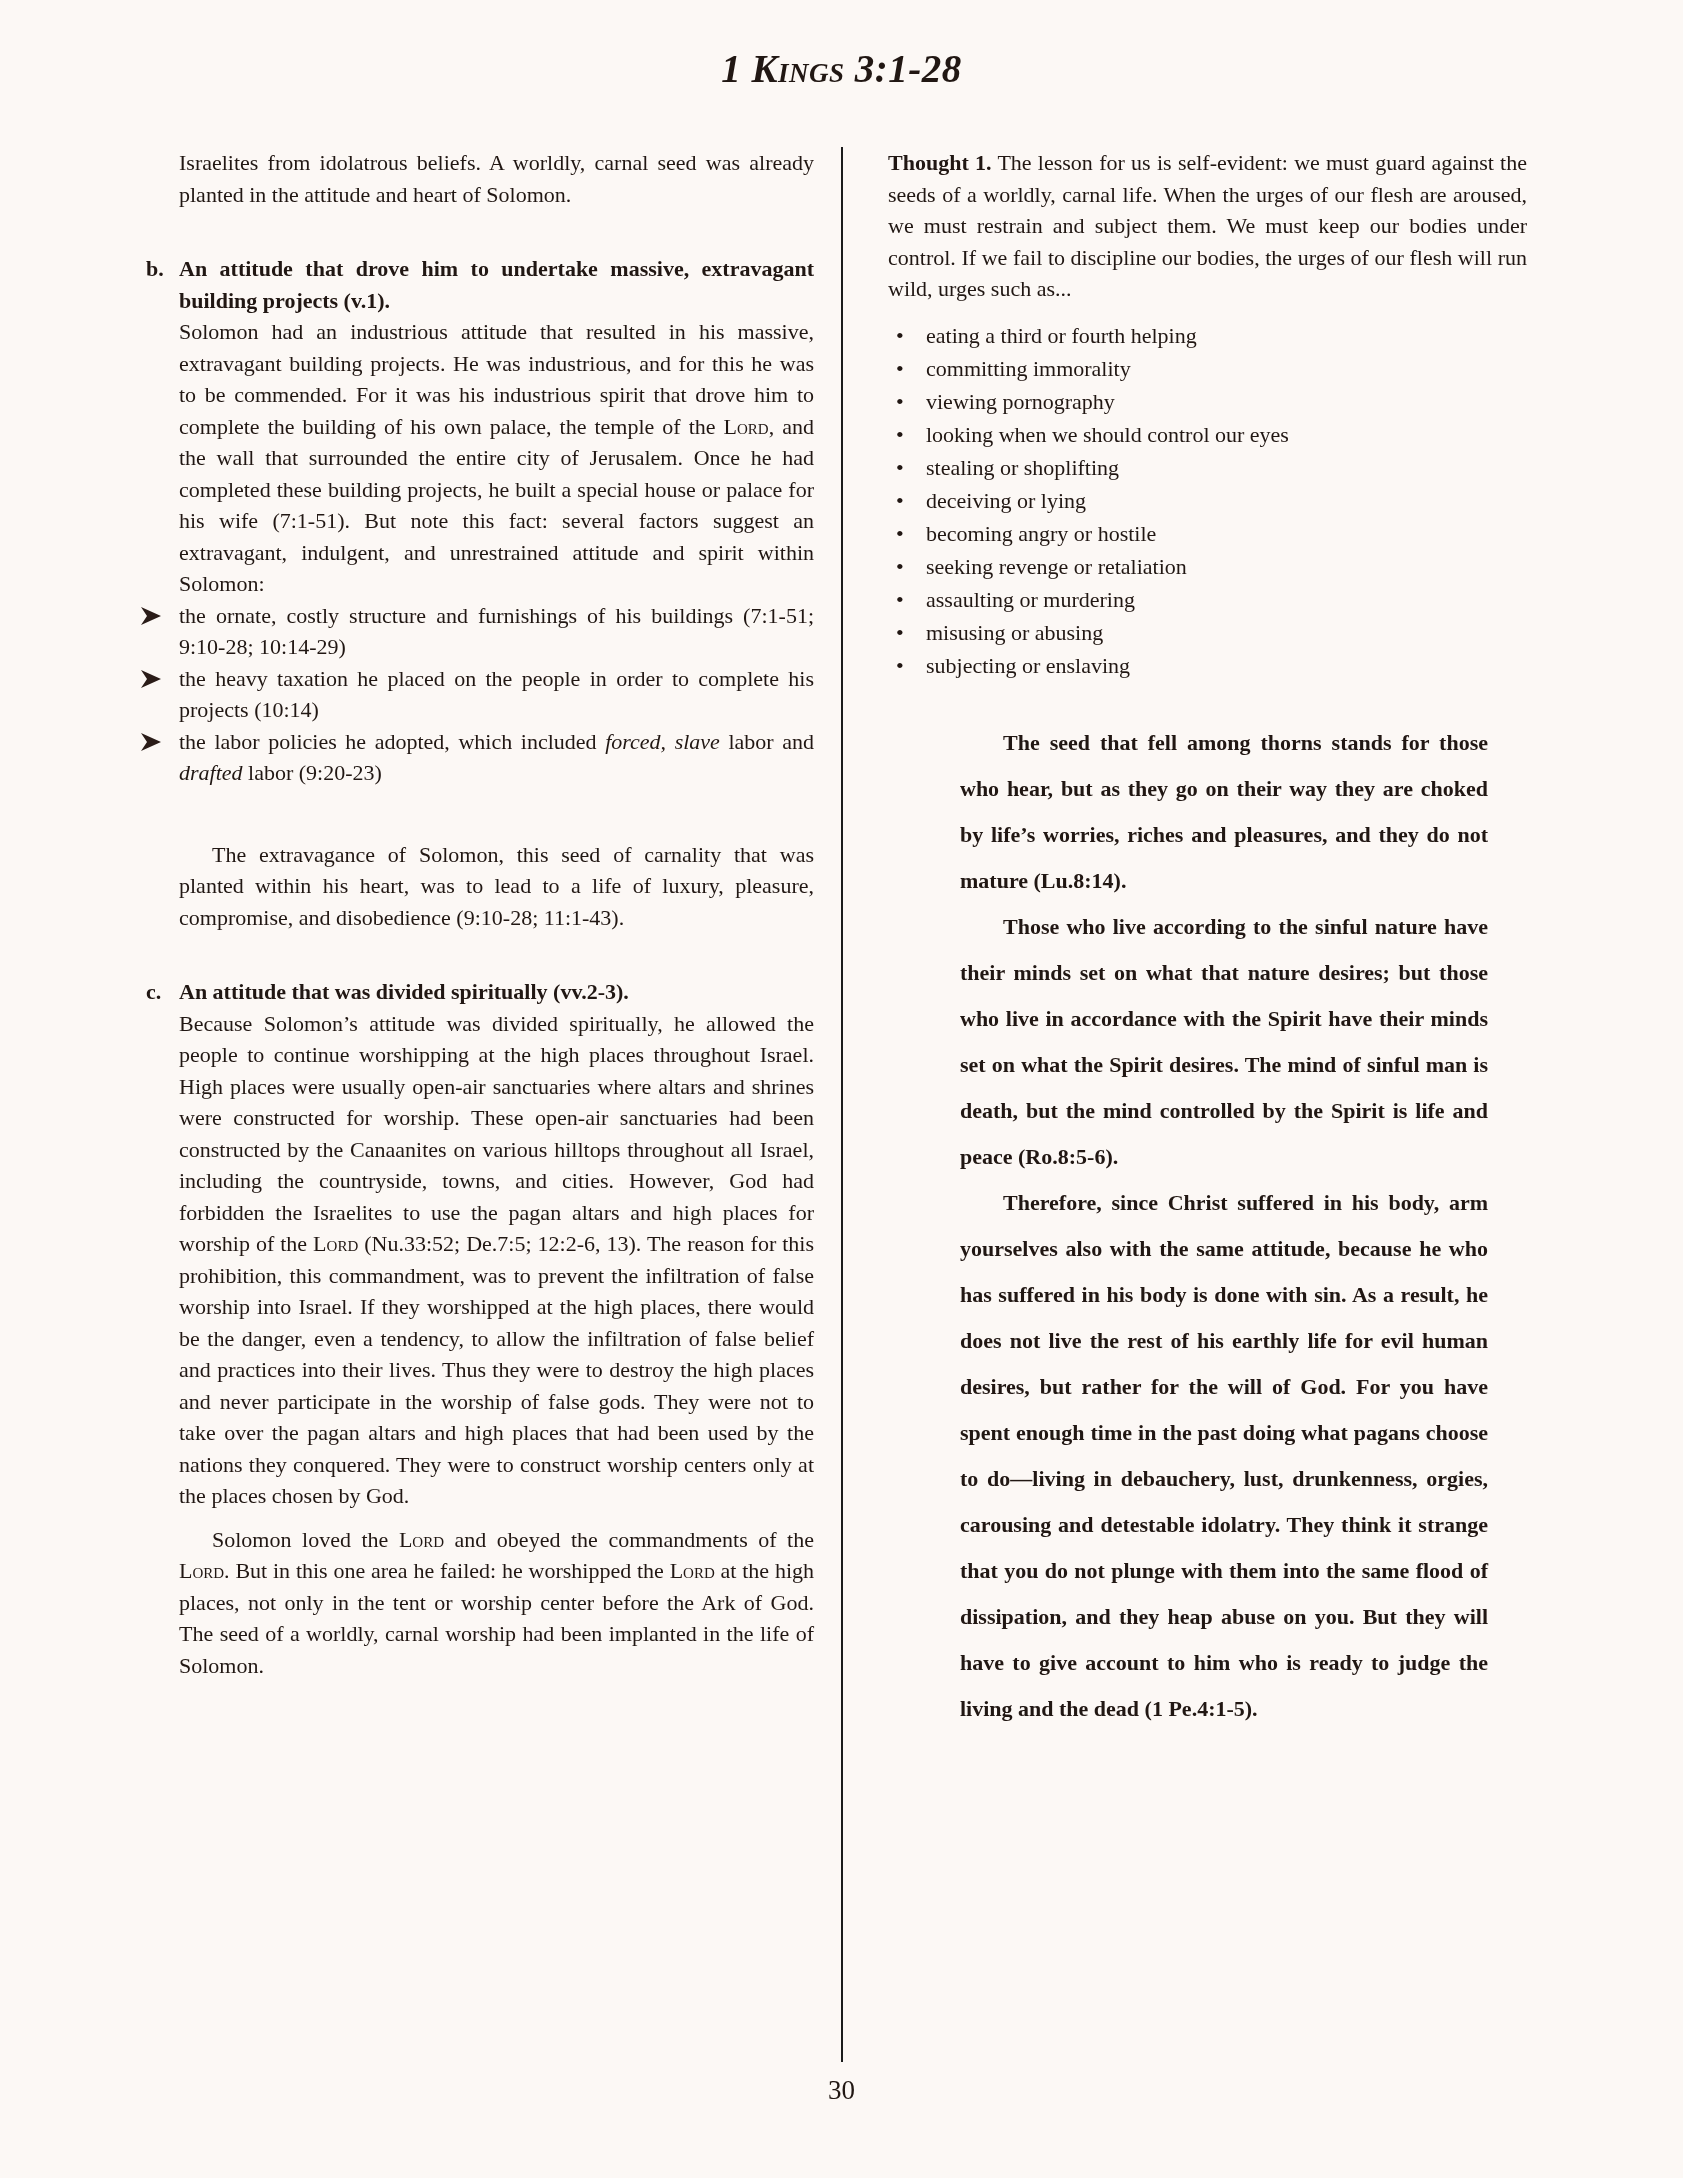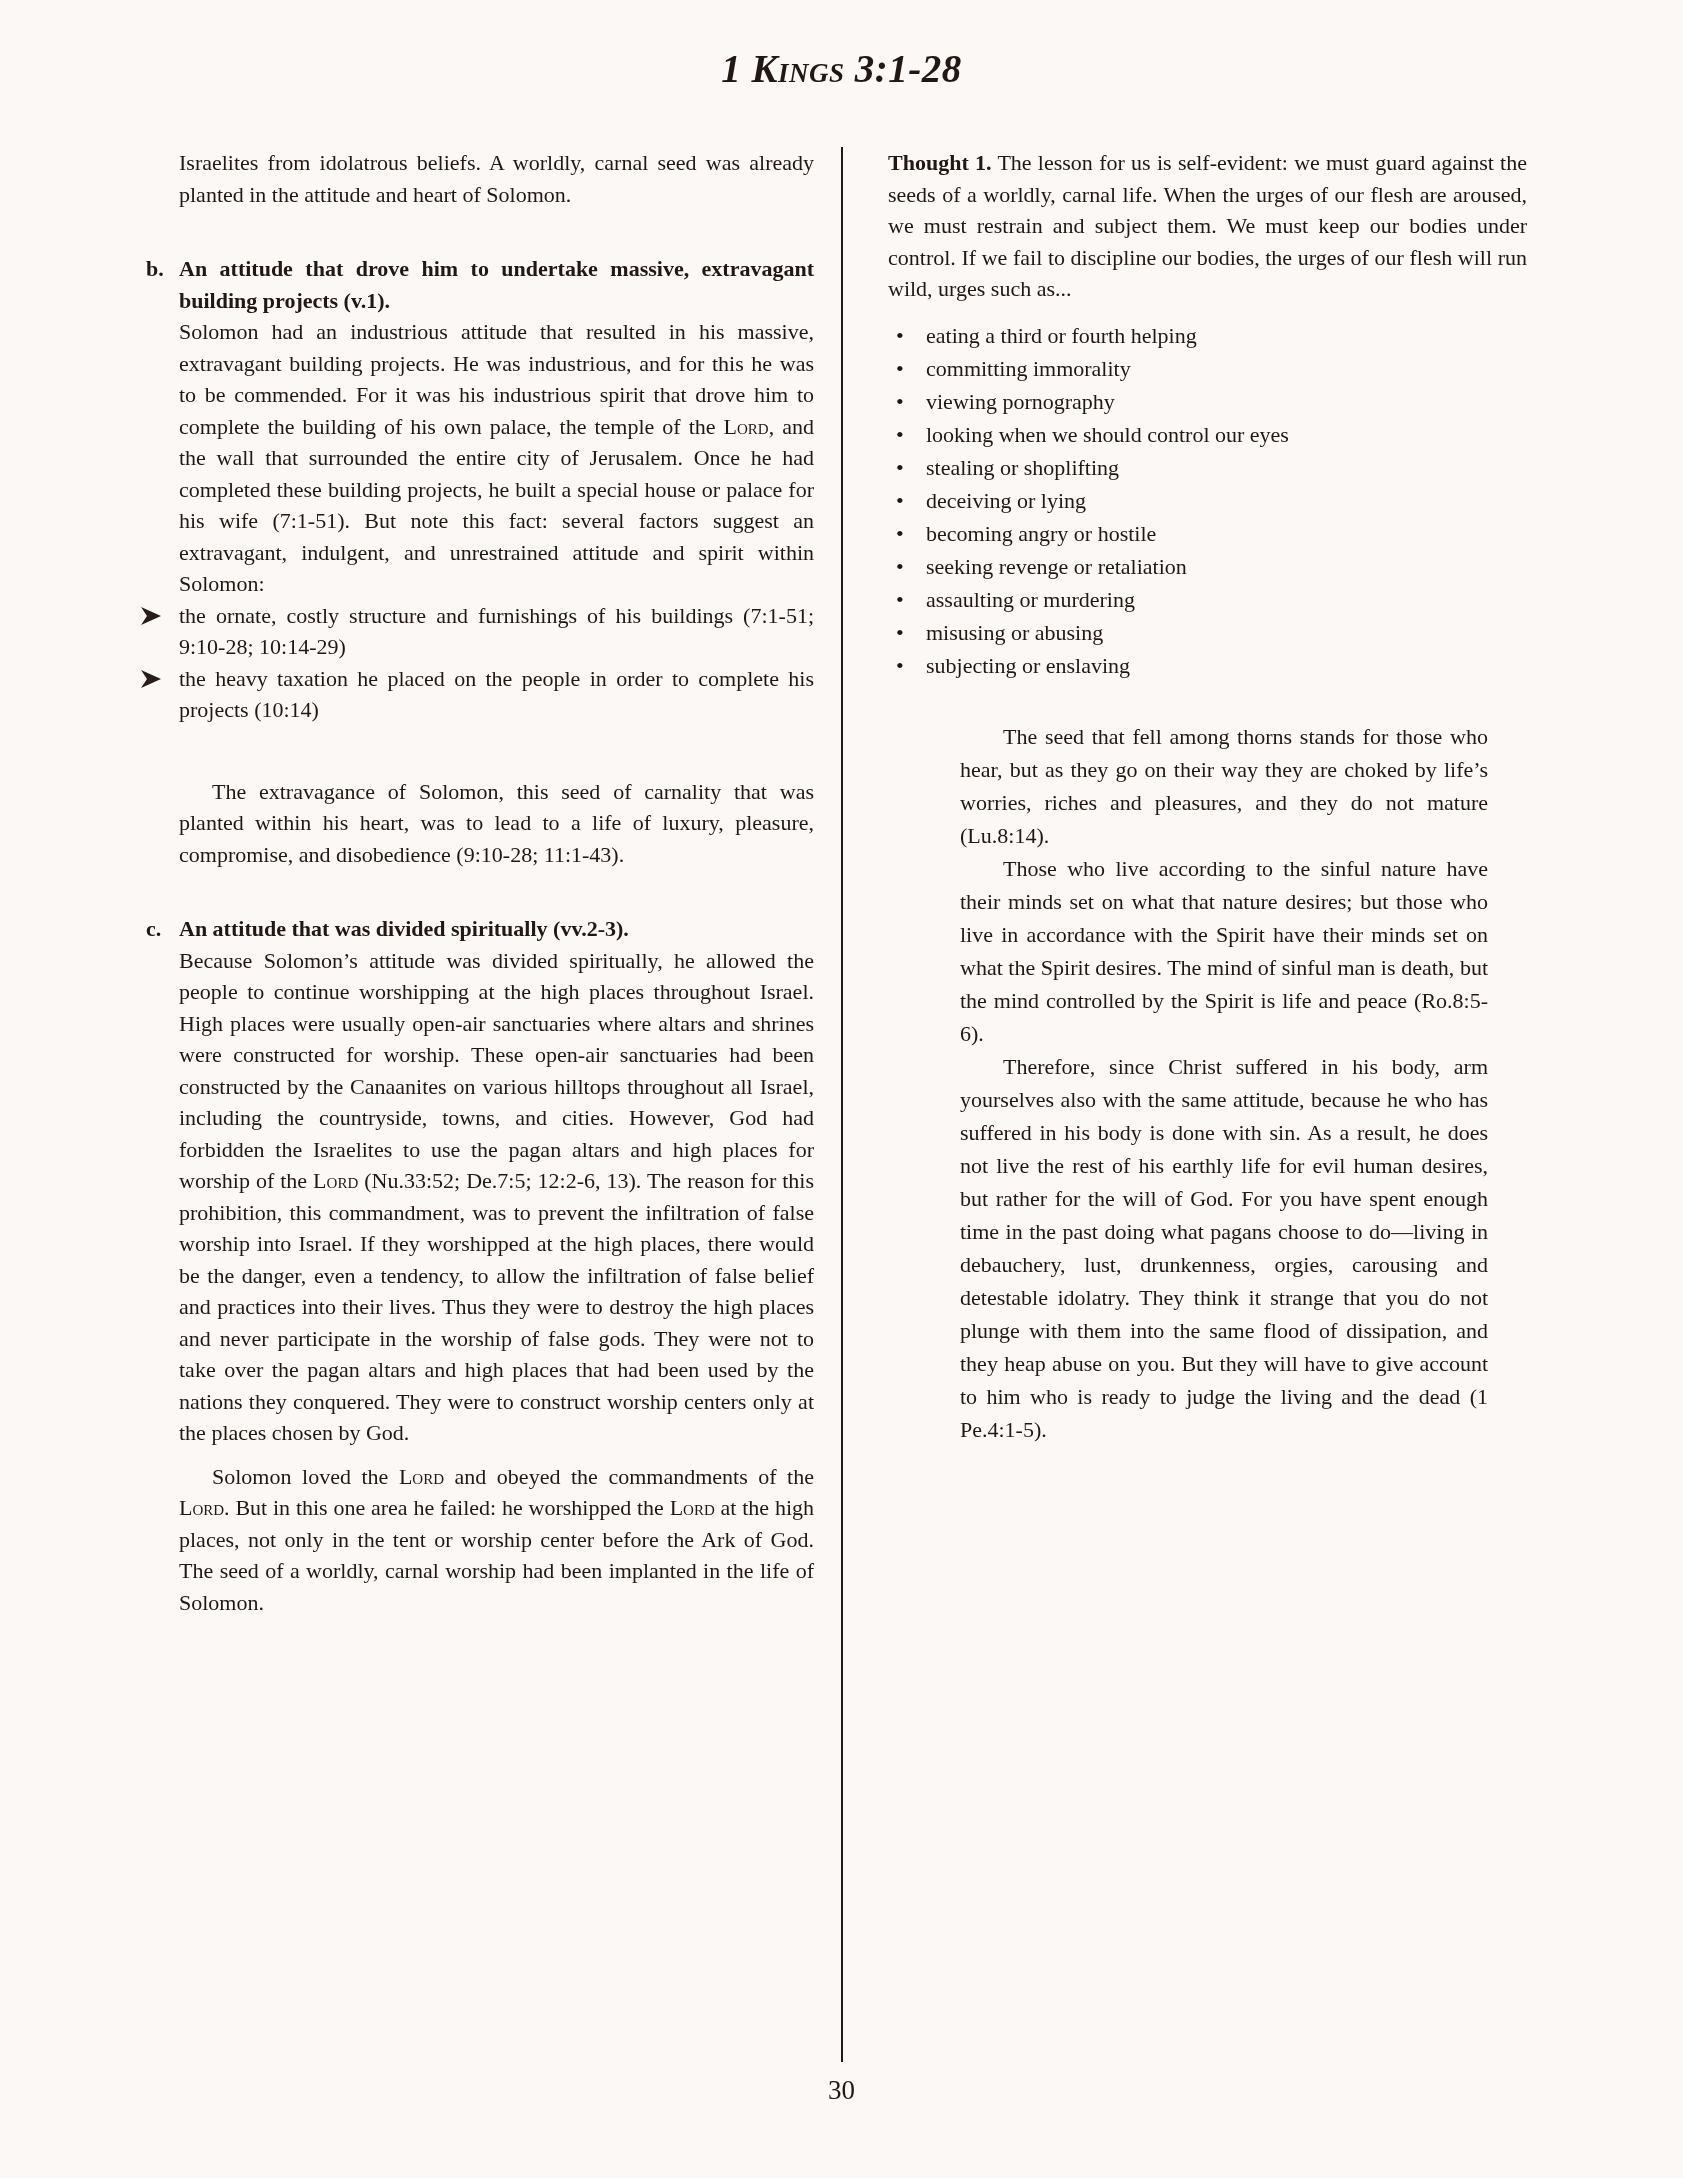--- a/index.html
+++ b/index.html
@@ -43,21 +43,21 @@
   .arrow-glyph{position:absolute;left:-40px;top:5px;width:24px;height:22px;}
   .arrow-glyph svg{display:block;}
   .closing-para{margin:50px 0 43px 33px;text-indent:33px;}
   .final-para{margin-left:33px;text-indent:33px;margin-top:12px;}
   .bullet-list{margin:14px 0 0 0;padding:0;list-style:none;line-height:33px;}
   .bullet-item{position:relative;padding-left:38px;}
   .bullet-glyph{position:absolute;left:8px;top:0;}
   .lust-para{margin-top:40px;text-indent:33px;}
   .quote-block{
     margin:38px 0 0 72px;width:528px;
-    font-weight:normal;line-height:33px;
+    font-weight:bold;line-height:46px;
   }
   .quote{text-indent:43px;text-align:justify;}
   .run-sc{font-variant:small-caps;}
   .run-i{font-style:italic;}
   .run-b{font-weight:bold;}
 </style>
 </head>
 <body>
 
 <div class="page-header">1 Kings 3:1-28</div>
@@ -84,20 +84,28 @@
         </span>
       <span><span>the ornate, costly structure and furnishings of his buildings (7:1-51; 9:10-28; 10:14-29)</span></span>
     </li>
     <li class="arrow-item">
       <span class="arrow-glyph">
           <svg width="24" height="22" viewBox="0 0 24 22">
             <path d="M2 2 L22 11 L2 20 L8 11 Z" fill="#2a1c18"></path>
           </svg>
         </span>
       <span><span>the heavy taxation he placed on the people in order to complete his projects (10:14)</span></span>
+    </li>
+    <li class="arrow-item">
+      <span class="arrow-glyph">
+          <svg width="24" height="22" viewBox="0 0 24 22">
+            <path d="M2 2 L22 11 L2 20 L8 11 Z" fill="#2a1c18"></path>
+          </svg>
+        </span>
+      <span><span>the labor policies he adopted, which included </span><span class="run-i">forced, slave</span><span> labor and </span><span class="run-i">drafted</span><span> labor (9:20-23)</span></span>
     </li>
   </ul>
 
   <p class="closing-para just">The extravagance of Solomon, this seed of carnality that was planted within his heart, was to lead to a life of luxury, pleasure, compromise, and disobedience (9:10-28; 11:1-43).</p>
 
   <div class="sec-head just">
     <span class="sec-label">c.</span>
     <span>An attitude that was divided spiritually (vv.2-3).</span>
   </div>
 

